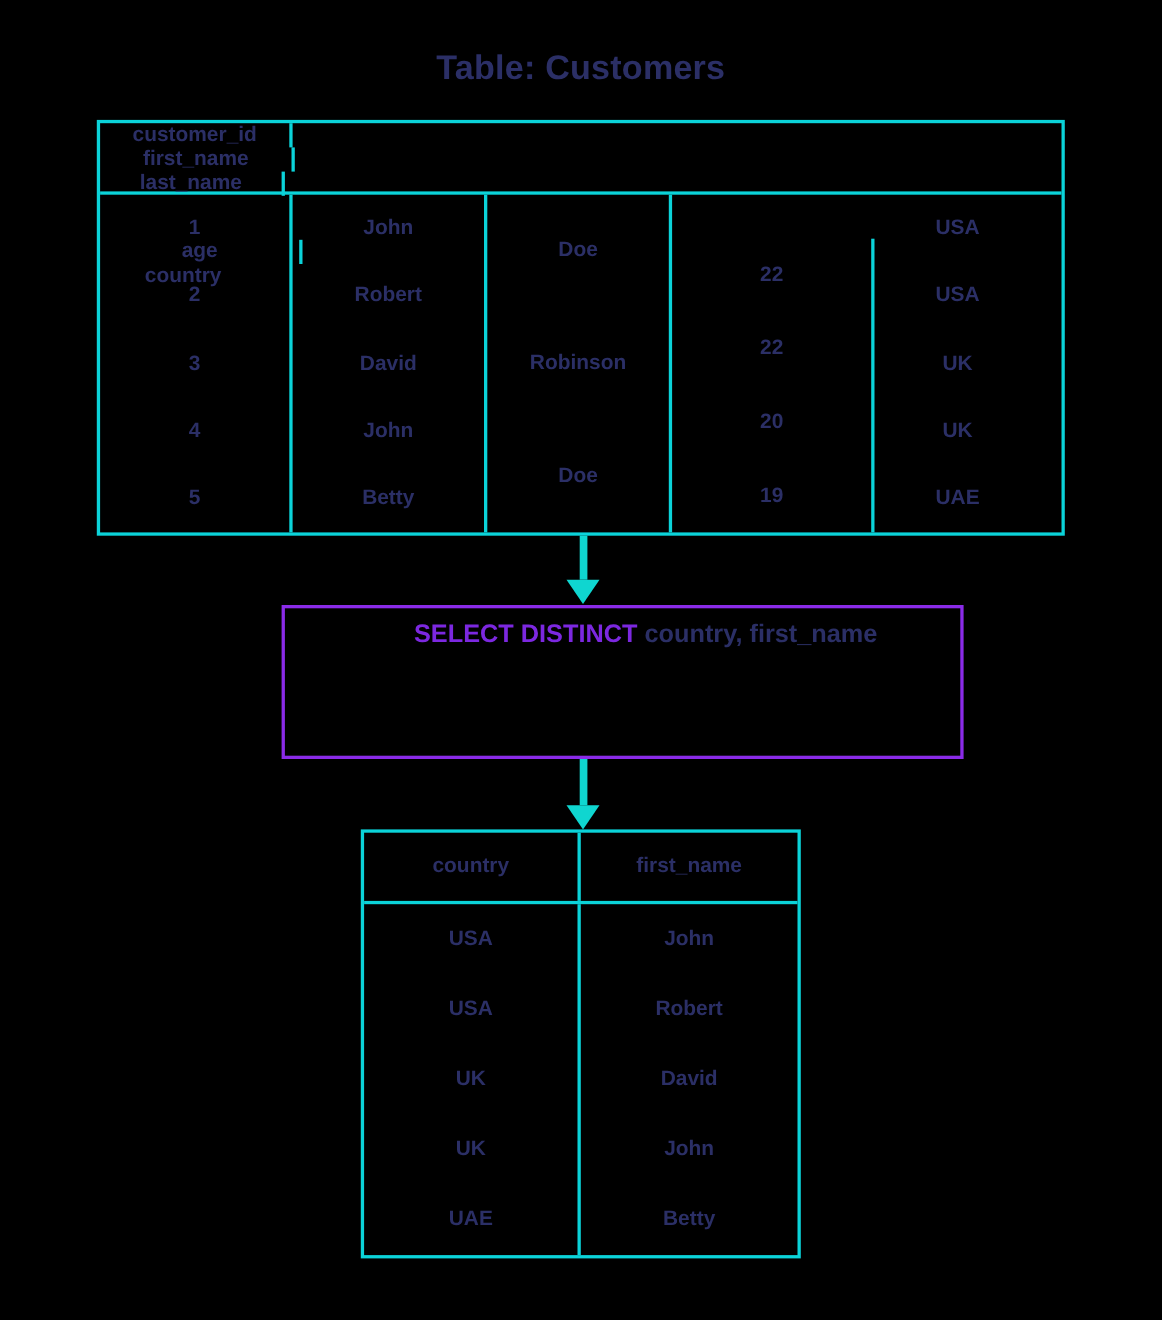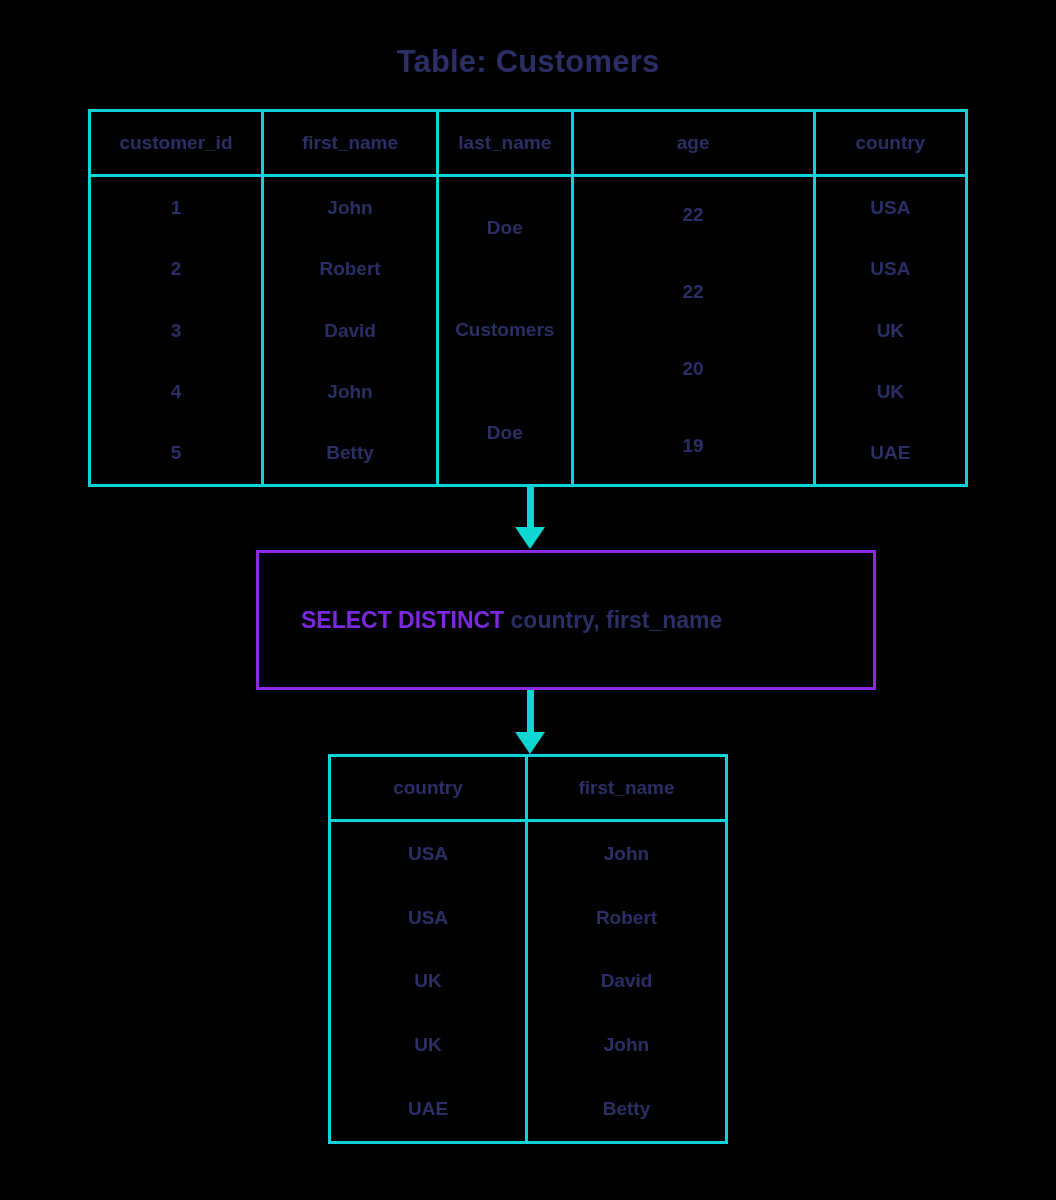--- a/index.html
+++ b/index.html
@@ -81,25 +81,25 @@
     flex: 1 1 0;
   }
 
   
   #customers-table {
     left: 88px;
     top: 109px;
     width: 880px;
     height: 378px;
   }
-  #customers-table .head-row { height: 62px; }
+  #customers-table .head-row { height: 62px; flex-direction: column; }
   #customers-table .c0 { width: 175px; }
   #customers-table .c1 { width: 177px; }
-  #customers-table .c2 { width: 136px; }
-  #customers-table .c3 { width: 245px; }
+  #customers-table .c2 { width: 168px; }
+  #customers-table .c3 { width: 184px; margin-top: 40px; }
   #customers-table .c4 { width: 151px; }
 
   
   #result-table {
     left: 328px;
     top: 754px;
     width: 400px;
     height: 390px;
   }
   #result-table .head-row { height: 62px; }
@@ -109,21 +109,21 @@
   
   #query-box {
     position: absolute;
     left: 256px;
     top: 550px;
     width: 620px;
     height: 140px;
     box-sizing: border-box;
     border: 3px solid #8a2be8;
     display: flex;
-    flex-direction: column;
+    flex-direction: row;
     justify-content: center;
     padding-left: 42px;
   }
   .sql-line {
     font-size: 23px;
     line-height: 46px;
     color: #2b2f66;
     white-space: pre;
     font-weight: 600;
   }
@@ -189,21 +189,21 @@
       </div>
       <div class="col c1">
         <div class="cell">John</div>
         <div class="cell">Robert</div>
         <div class="cell">David</div>
         <div class="cell">John</div>
         <div class="cell">Betty</div>
       </div>
       <div class="col c2">
         <div class="cell">Doe</div>
-        <div class="cell">Customers</div>
+        <div class="cell">Robinson</div>
         <div class="cell">Doe</div>
       </div>
       <div class="col c3">
         <div class="cell">22</div>
         <div class="cell">22</div>
         <div class="cell">20</div>
         <div class="cell">19</div>
       </div>
       <div class="col c4">
         <div class="cell">USA</div>

